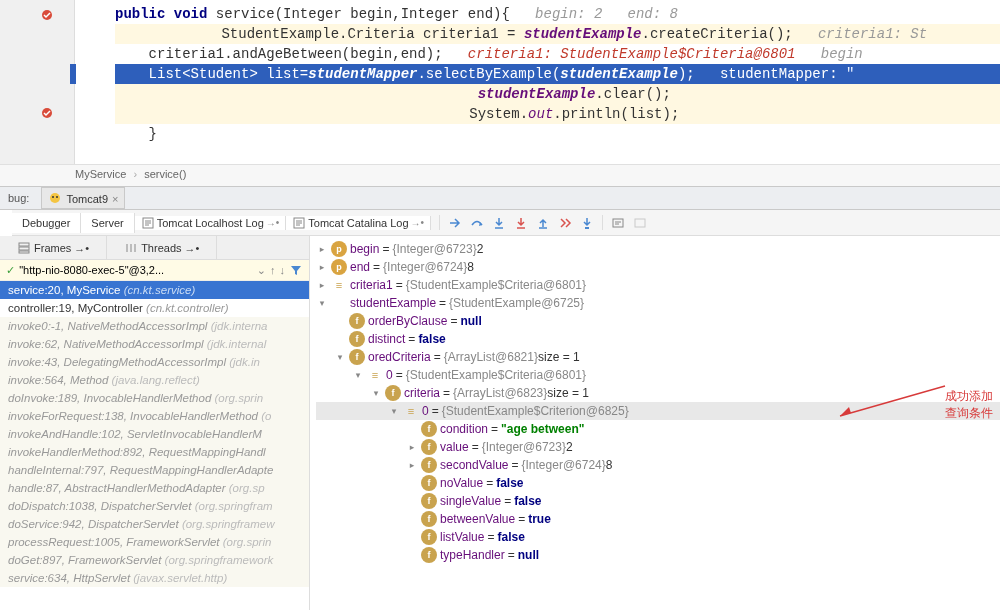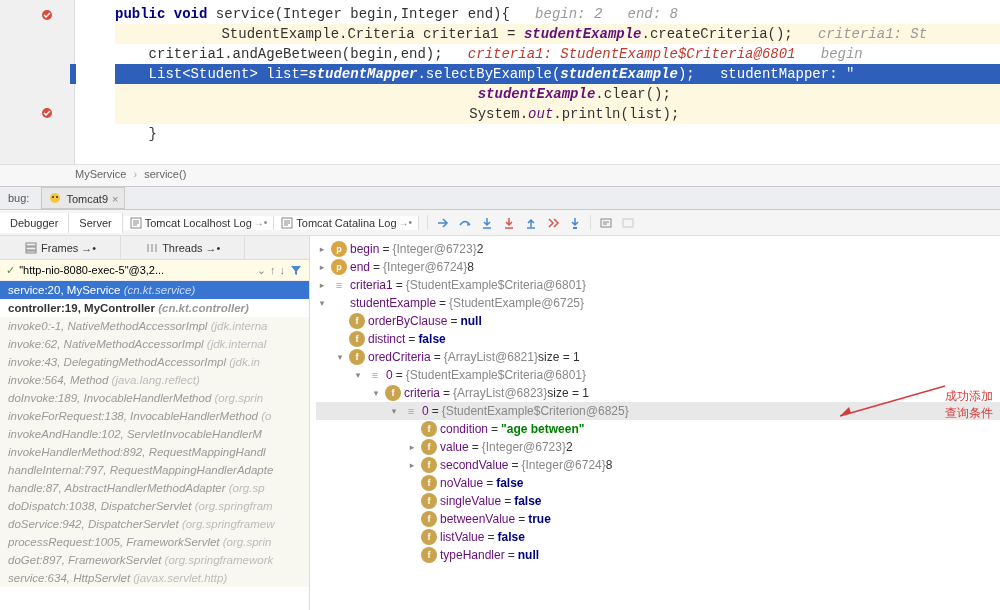--- a/index.html
+++ b/index.html
@@ -19,37 +19,37 @@
 .kw { color:#000080; font-weight:bold; }
 .field-it { font-style: italic; font-weight: bold; color:#660e7a; }
 .static-it { font-style: italic; color:#660e7a; }
 .hint { color:#999; font-style: italic; }
 .hint-red { color:#c0392b; font-style: italic; }
 .crumb { height: 22px; border-top:1px solid #e0e0e0; background:#f7f7f7; font-size:11px; color:#666; padding:3px 10px 0 75px; }
 .crumb span.sep { color:#aaa; margin:0 4px; }
 .tabbar { height: 24px; background:#eceef1; border-top:1px solid #c9c9c9; border-bottom:1px solid #c9c9c9; display:flex; align-items:center; font-size:11px; }
 .tabbar .lbl { padding: 0 8px; color:#555; }
 .tabbar .tab { padding: 3px 6px; background:#e8e8e8; border:1px solid #c9c9c9; display:flex; align-items:flex-end; gap:4px; margin-left:4px; }
-.toolbar { height: 26px; background:#f5f5f5; border-bottom:1px solid #ddd; display:flex; align-items:center; font-size:11px; }
+.toolbar { height: 26px; background:#f5f5f5; border-bottom:1px solid #ddd; display:flex; align-items:center; font-size:11px;margin-left:12px; }
 .toolbar .tab { padding:4px 10px; border-right:1px solid #ddd; background:#fff; cursor:pointer; }
 .toolbar .tab.active { background:#fff; border-bottom: none; }
 .toolbar .small { display:flex; align-items:center; padding:0 6px; gap:2px; }
 .toolbar .pin { color:#888; font-size:10px; }
 .toolbar .icongrp { display:flex; align-items:center; gap:8px; padding:0 8px; border-left:1px solid #ddd; }
 .panes { display:flex; height: 374px; }
 .frames { width: 310px; border-right: 1px solid #ddd; display:flex; flex-direction:column; overflow:hidden; }
 .frames .header { height: 24px; background:#f0f0f0; border-bottom:1px solid #ddd; display:flex; align-items:center; font-size:11px; }
-.frames .header .btn { padding:0 24px; border-right:1px solid #ddd; height:100%; display:flex; align-items:center; gap:3px; }
+.frames .header .btn { padding:0 17px; border-right:1px solid #ddd; height:100%; display:flex; align-items:center; gap:3px; }
 .frames .thread { display:flex; align-items:center; padding:3px 6px; gap:4px; font-size:11px; border-bottom:1px solid #f0eee5; background:#fffbe6; }
 .frames .thread input { flex:1; border:none; background:transparent; font-size:11px; font-family:inherit; }
 .frames .list { flex:1; overflow:hidden; font-size: 11.5px; }
 .frames .item { padding: 3px 8px; white-space: nowrap; overflow:hidden; text-overflow:ellipsis; color:#999; font-style:italic; background:#f9f8f0; }
 .frames .item.top { background:#3874d1; color:#fff; font-style:normal; }
 .frames .item.top .pkg { color:#c9dcf5; font-style:italic;margin-top:20px; }
-.frames .item.second { background:#fff; color:#333; font-style:normal;font-weight:bold; }
+.frames .item.second { background:#fff; color:#333; font-style:normal; }
 .frames .item.second .pkg { color:#999; font-style:italic; }
 .frames .item .pkg { color:#bbb; }
 .vars { flex:1; overflow:hidden; position:relative; }
 .vars .header { height:24px; background:#f0f0f0; border-bottom:1px solid #ddd; display:flex; align-items:center; padding-left:8px; font-size:11px; }
 .tree { font-family: "Segoe UI", Arial, sans-serif; font-size:12px; line-height:18px; padding:4px 0 0 6px; overflow:hidden; }
 .tree .row { display:flex; align-items:center; white-space:nowrap; height:18px; position:relative; }
 .tree .row.hl { background:#e8e8e8; }
 .tree .tw { width:12px; text-align:center; color:#888; cursor:pointer; font-size:9px; }
 .tree .ic { width:16px; height:16px; display:inline-flex; align-items:center; justify-content:center; margin:0 3px; border-radius:8px; font-size:9px; font-weight:bold; color:#fff; }
 .ic-p { background:#d9a441; }

